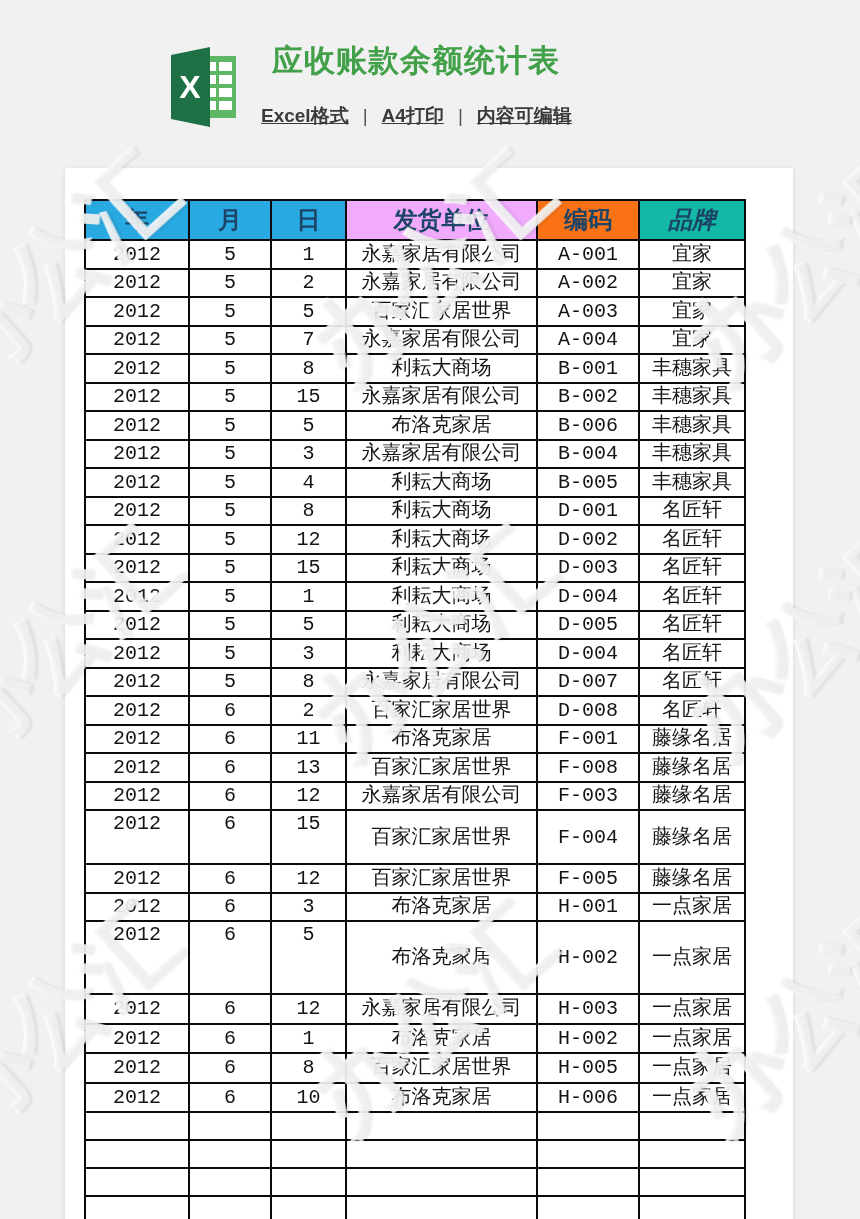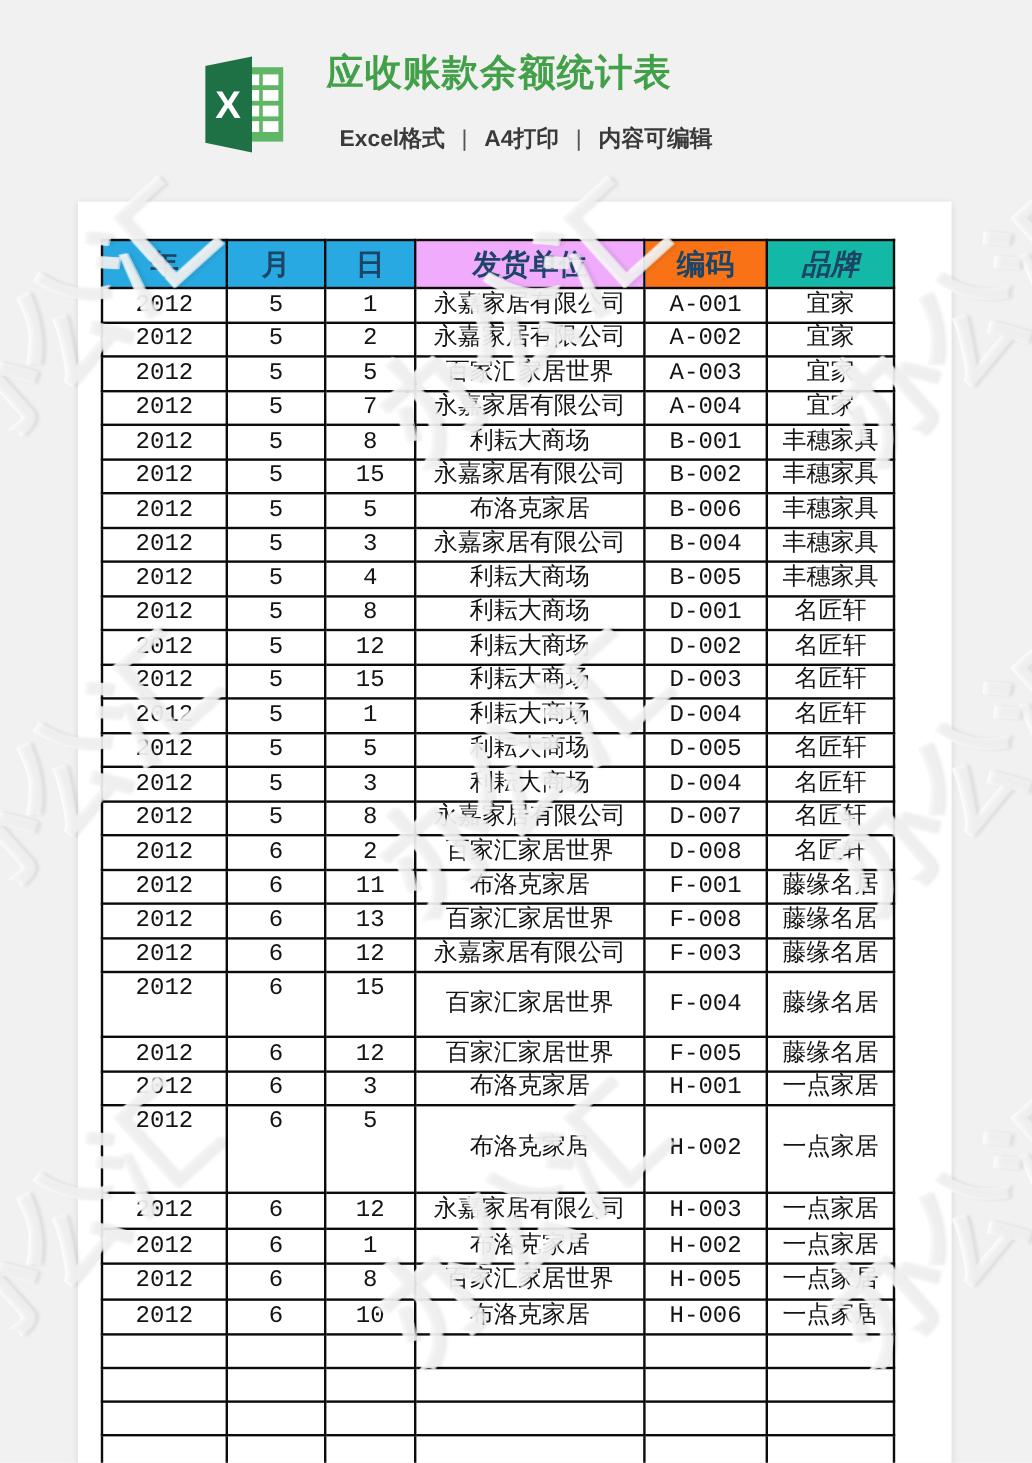--- a/index.html
+++ b/index.html
@@ -9,22 +9,22 @@
     background:#f1f1f2;
     font-family:"Liberation Sans","DejaVu Sans",sans-serif;
   }
   
   .hdr-logo { position:absolute; left:171px; top:46px; width:68px; height:82px; }
   .page-title {
     position:absolute; left:272px; top:40px;
     font-size:31px; font-weight:bold; letter-spacing:1px; white-space:nowrap;
   }
   .subtitle {
-    position:absolute; left:283px; top:103px;
-    font-size:19px; font-weight:bold; color:#3a3a3a; white-space:nowrap;
+    position:absolute; left:261px; top:103px;
+    font-size:19px; font-weight:bold; color:#3a3a3a; white-space:nowrap;text-decoration:underline;
   }
   .subtitle .sep { color:#555; margin:0 14px; font-weight:normal; }
   
   .doc-page {
     position:absolute; left:65px; top:168px; width:728px; height:1060px;
     background:#ffffff; box-shadow:0 1px 6px rgba(0,0,0,0.10);
     z-index:1;
   }
   table.sheet {
     position:absolute; left:19px; top:31px;

